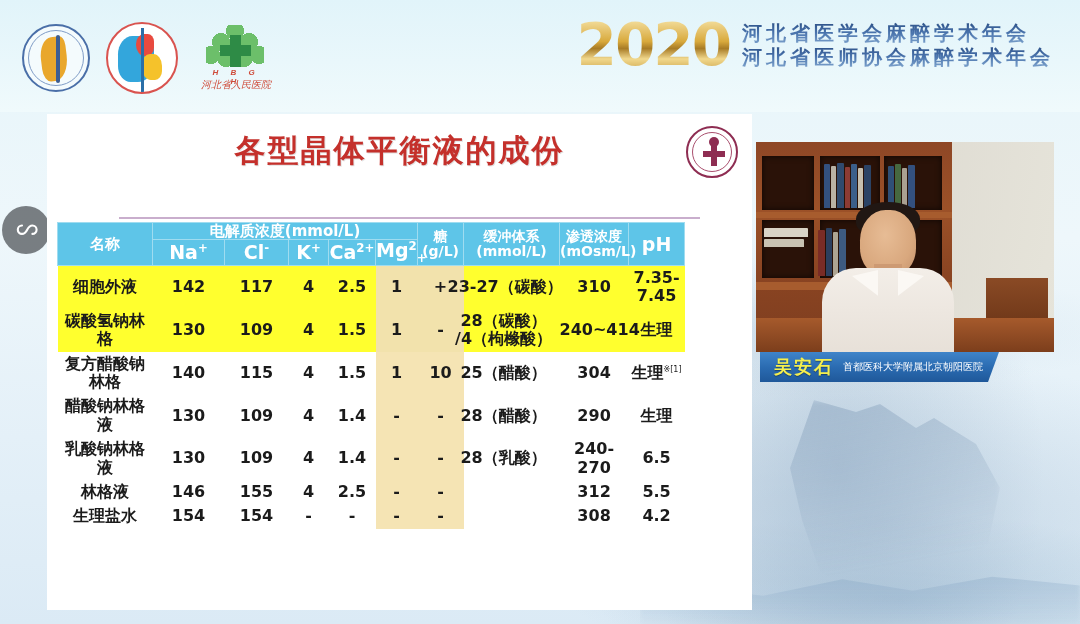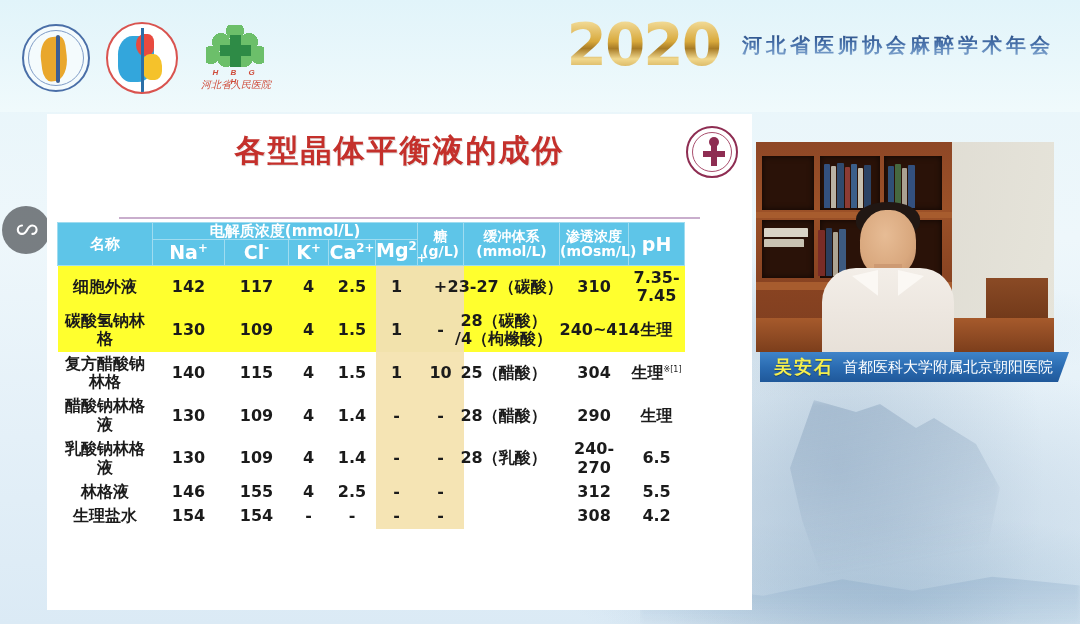--- a/index.html
+++ b/index.html
@@ -151,21 +151,21 @@
   }
   .logo-hbgh .cn {
     position: absolute; left: 4px; top: 55px; width: 76px;
     font-size: 10px; color: #cf4b3a; text-align: center;
     font-family: "DejaVu Sans", sans-serif;
   }
 
   .header-title-block {
     position: absolute;
     right: 26px; top: 16px;
-    display: flex; align-items: center; gap: 22px;
+    display: flex; align-items: center; gap: 12px;
   }
   .year-2020 {
     font-size: 58px;
     font-weight: bold;
     letter-spacing: -2px;
     background: linear-gradient(180deg, #fbe9a8 0%, #e0b martin 0%, #d9a637 45%, #b9832a 58%, #f2d98e 78%, #caa044 100%);
     background: linear-gradient(180deg, #f8e7ae 0%, #d8a93c 44%, #a87c26 56%, #f1d88d 74%, #c79c41 100%);
     -webkit-background-clip: text;
     background-clip: text;
     color: transparent;
@@ -387,21 +387,21 @@
     clip-path: polygon(0 0, 100% 0, calc(100% - 11px) 100%, 0 100%);
     box-shadow: 0 2px 5px rgba(0,0,0,.28);
   }
   .sp-name {
     font-size: 18px; font-weight: bold; color: #f5ef4e;
     letter-spacing: 2px; white-space: nowrap;
     font-family: "DejaVu Sans", sans-serif;
     text-shadow: 0 1px 1px rgba(0,0,0,.35);
   }
   .sp-org {
-    font-size: 15px; color: #ffffff; white-space: nowrap;
+    font-size: 10px; color: #ffffff; white-space: nowrap;
     font-family: "DejaVu Sans", sans-serif;
   }
 </style>
 </head>
 <body>
 
 <div id="stage">
 
   <div class="bg-wash"></div>
   <div class="bg-mountain"></div>
@@ -428,20 +428,21 @@
         <div class="cross-h"></div>
         <div class="abbr">H B G H</div>
         <div class="cn">河北省人民医院</div>
       </div>
 
     </div>
 
     <div class="header-title-block">
       <div class="year-2020">2020</div>
       <div class="conf-lines">
+        <div class="conf-line">河北省医学会麻醉学术年会</div>
         <div class="conf-line">河北省医师协会麻醉学术年会</div>
       </div>
     </div>
 
   </div>
 
   <div id="float-btn">
     <svg width="26" height="26" viewBox="0 0 26 26">
       <path d="M9 8.5a4.2 4.2 0 1 0 0 8.4c2.6 0 4.2-2.2 5.2-4.2 1-2 2.6-4.2 5.2-4.2a4.2 4.2 0 0 1 0 8.4" fill="none" stroke="#ffffff" stroke-width="2.1" stroke-linecap="round"></path>
     </svg>

